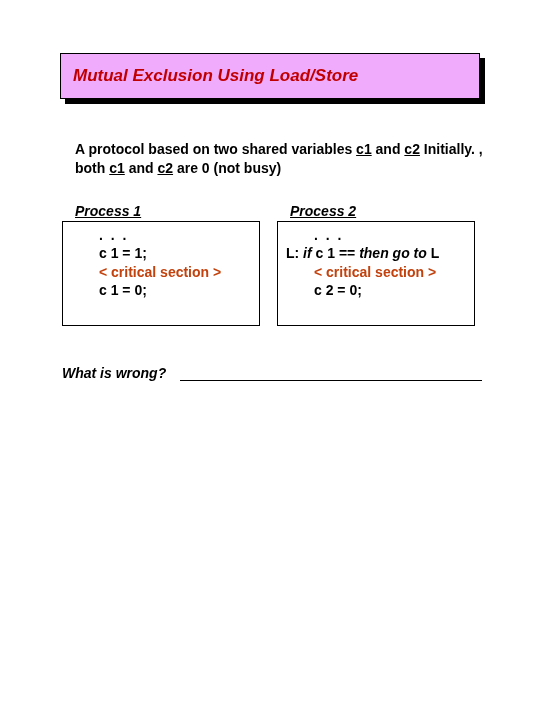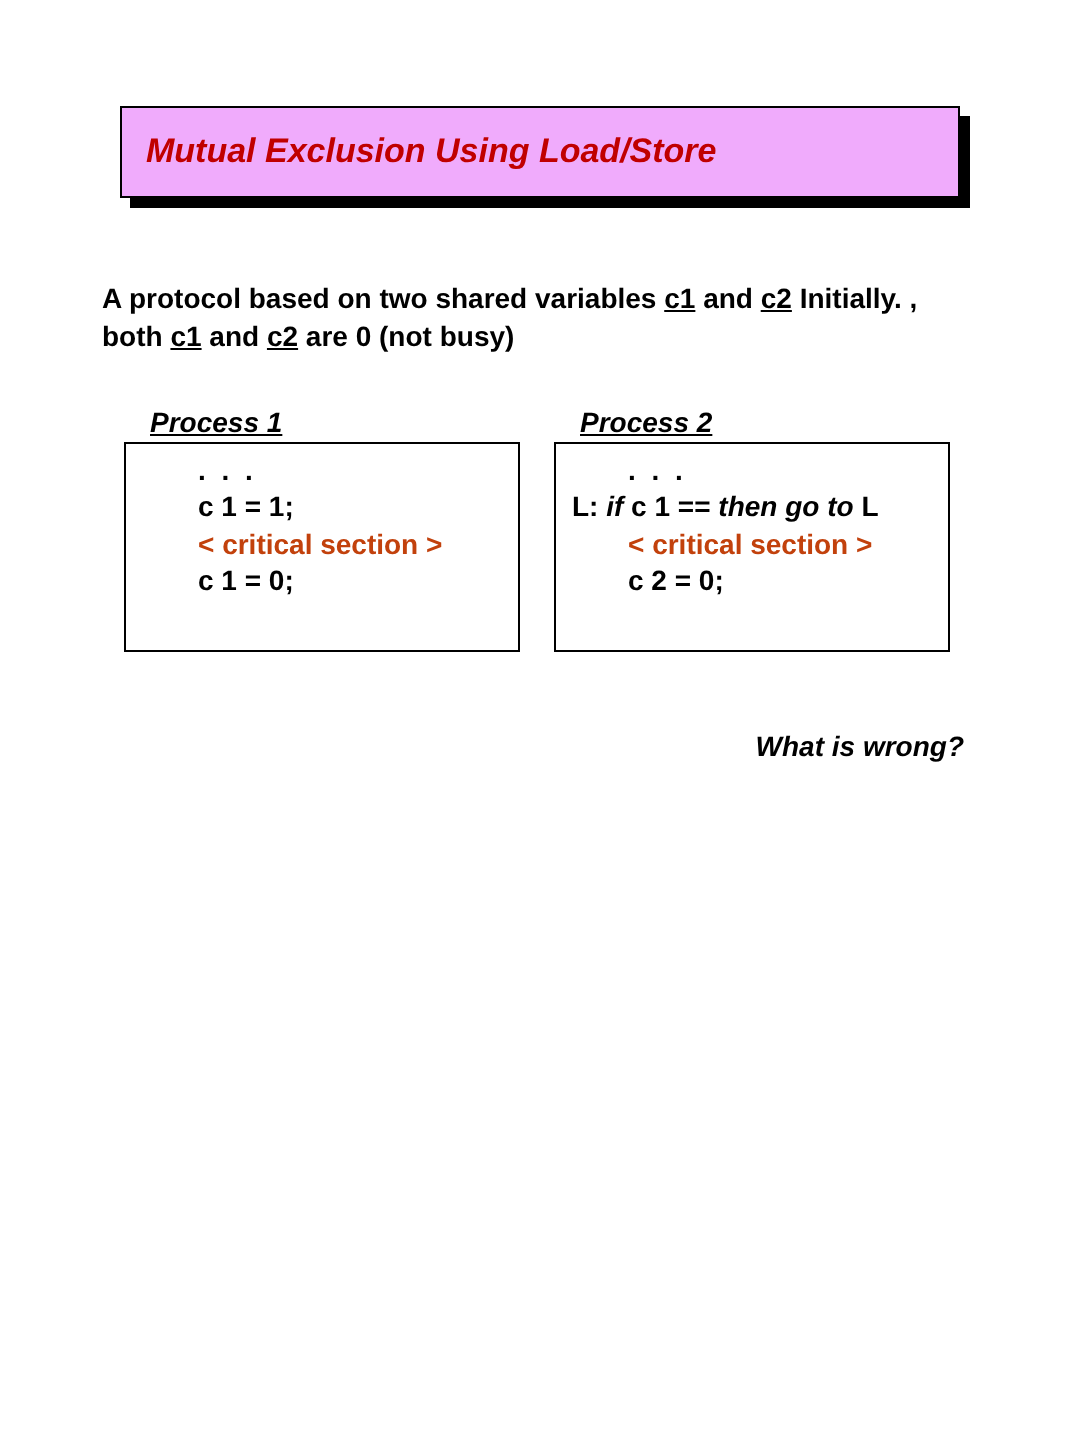--- a/index.html
+++ b/index.html
@@ -31,21 +31,21 @@
     padding-left: 12px;
   }
   .title-text {
     font-size: 17px;
     font-weight: bold;
     font-style: italic;
     color: #c00000;
   }
   .intro {
     position: absolute;
-    left: 51px;
+    left: 75px;
     top: 140px;
     width: 420px;
     font-size: 14px;
     font-weight: bold;
     line-height: 1.35;
   }
   .u { text-decoration: underline; }
   .proc-label {
     position: absolute;
     font-size: 14px;
@@ -78,21 +78,20 @@
   .it { font-style: italic; }
 
   .prompt-row {
     position: absolute;
     left: 62px;
     top: 365px;
     width: 420px;
     display: flex;
     align-items: flex-end;
     gap: 14px;
-    flex-direction: column;
   }
   .prompt-text {
     font-size: 14px;
     font-weight: bold;
     font-style: italic;
     white-space: nowrap;
   }
   .prompt-line {
     flex: 1;
     border-bottom: 1px solid #000;

